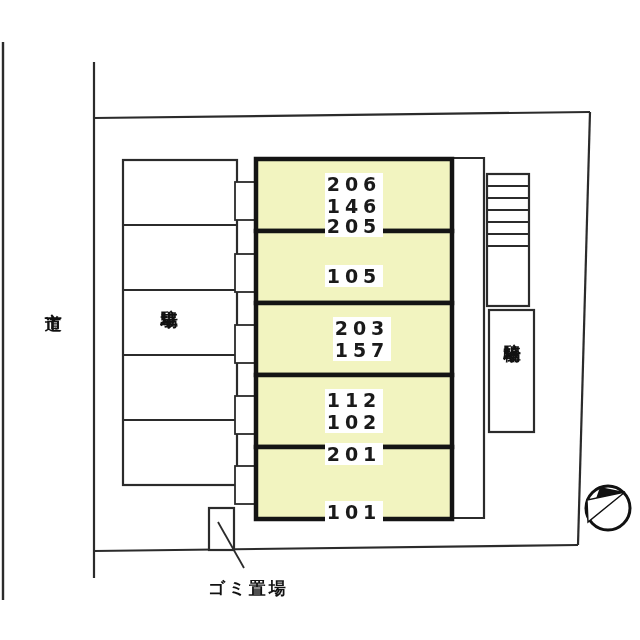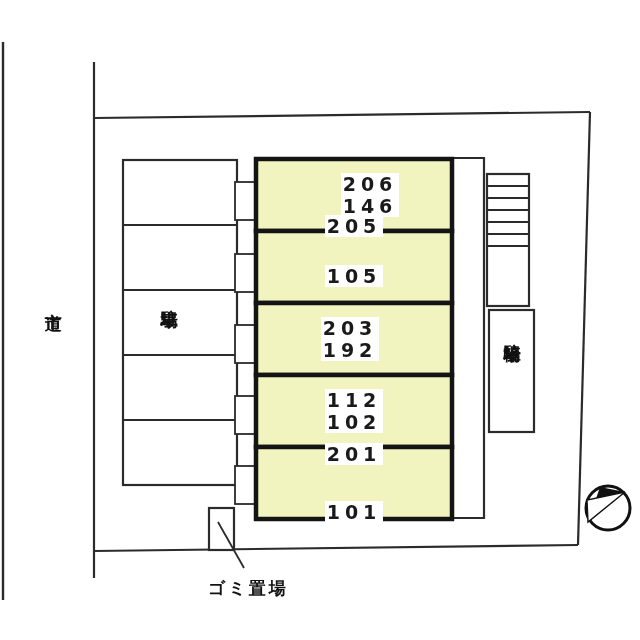--- a/index.html
+++ b/index.html
@@ -152,33 +152,33 @@
   </svg>
 
   <div class="txt vlabel" style="left:44px; top:300px;">市道</div>
 
   <div class="txt vlabel" style="left:160px; top:296px;">駐車場</div>
 
   <div class="txt vlabel" style="left:503px; top:330px;">駐輪場</div>
 
   <div class="txt hlabel" style="left:208px; top:557px;margin-top:20px;">ゴミ置場</div>
 
-  <div class="unit-block" style="left:272px; top:159px; width:196px; height:72px;">
+  <div class="unit-block" style="left:256px; top:159px; width:196px; height:72px;">
     <div class="unit-num">206</div>
     <div class="unit-num">146</div>
   </div>
 
   <div class="unit-block" style="left:256px; top:215px; width:196px; height:72px;justify-content:space-between;">
     <div class="unit-num">205</div>
     <div class="unit-num">105</div>
   </div>
 
-  <div class="unit-block" style="left:252px; top:303px; width:196px; height:72px;">
+  <div class="unit-block" style="left:264px; top:303px; width:196px; height:72px;">
     <div class="unit-num">203</div>
-    <div class="unit-num">192</div>
+    <div class="unit-num">157</div>
   </div>
 
   <div class="unit-block" style="left:256px; top:375px; width:196px; height:72px;">
     <div class="unit-num">112</div>
     <div class="unit-num">102</div>
   </div>
 
   <div class="unit-block" style="left:256px; top:447px; width:196px; height:72px;gap:36px;">
     <div class="unit-num">201</div>
     <div class="unit-num">101</div>

